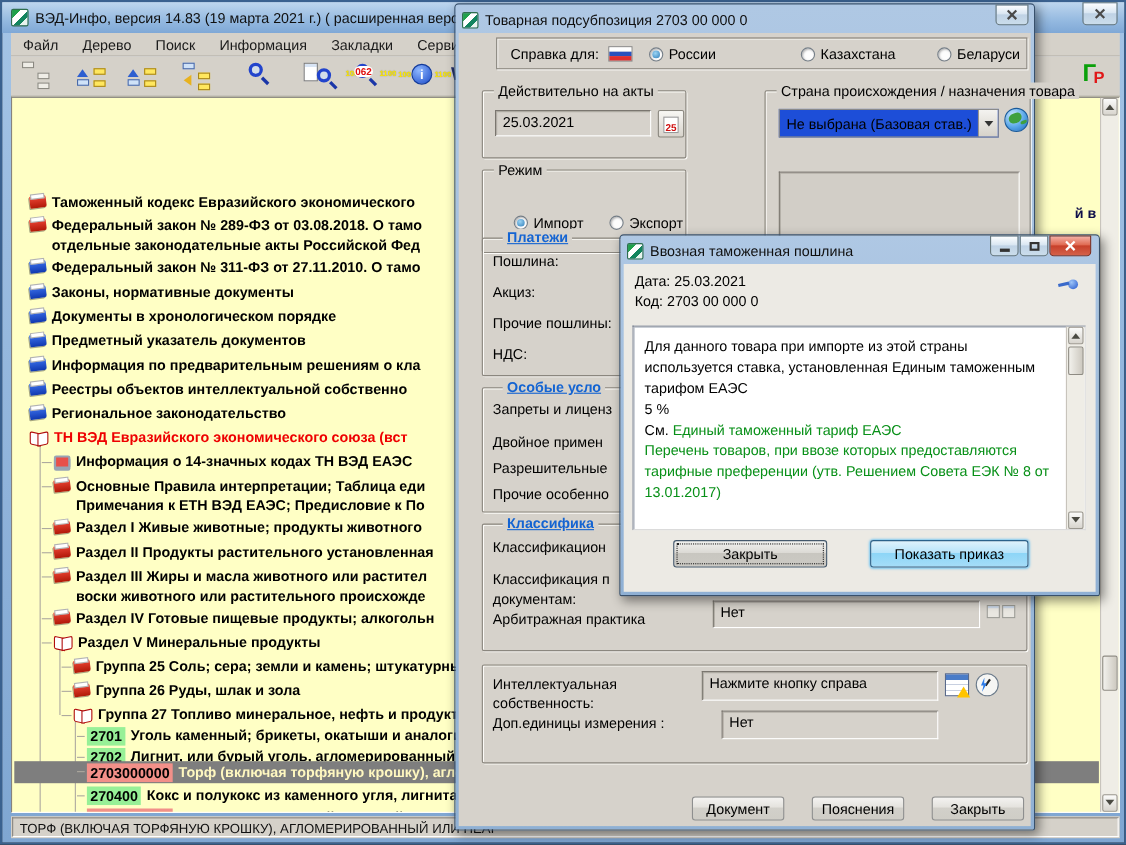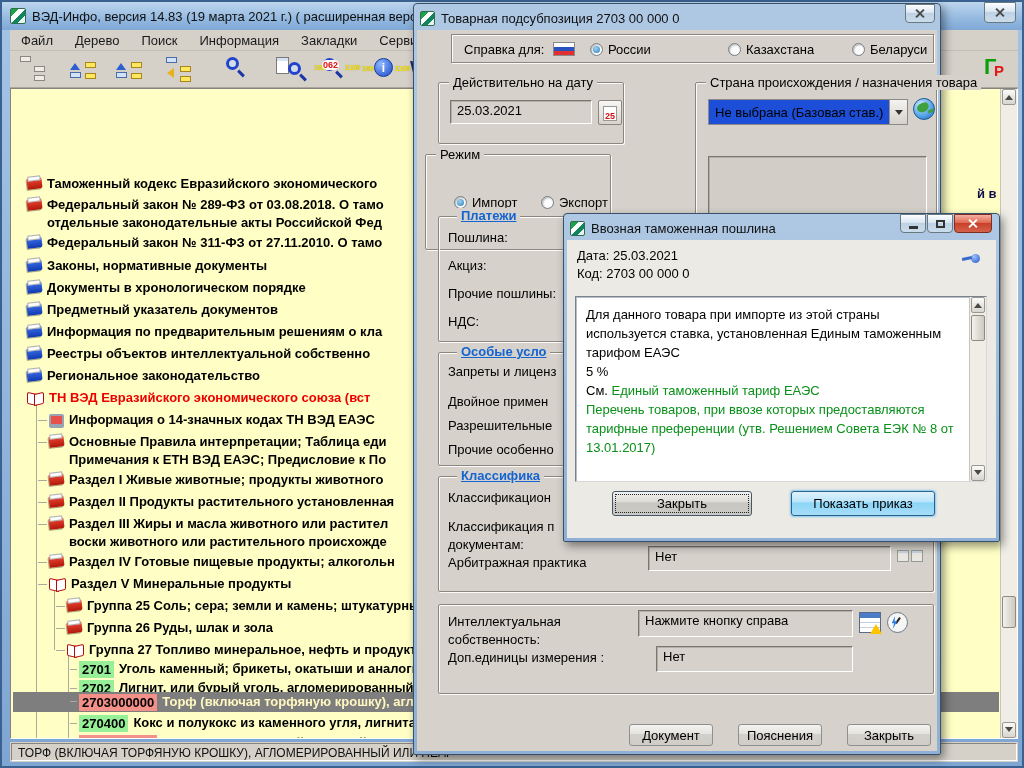--- a/index.html
+++ b/index.html
@@ -452,26 +452,26 @@
           <span class="radio"></span>
           <span>Казахстана</span>
         </div>
         <div class="radio-row" style="left:400px;top:7px">
           <span class="radio"></span>
           <span>Беларуси</span>
         </div>
       </div>
 
       <div class="grp" style="left:21px;top:52px;width:186px;height:62px">
-        <span class="legend">Действительно на дату</span>
+        <span class="legend">Действительно на акты</span>
         <div class="sunk" style="left:11px;top:17px;width:142px;height:24px">25.03.2021</div>
         <div class="calbtn" style="left:159px;top:17px"></div>
       </div>
 
-      <div class="grp" style="left:8px;top:124px;width:186px;height:96px">
+      <div class="grp" style="left:21px;top:124px;width:186px;height:76px">
         <span class="legend">Режим</span>
         <div class="radio-row" style="left:28px;top:40px">
           <span class="radio on"></span>
           <span>Импорт</span>
         </div>
         <div class="radio-row" style="left:115px;top:40px">
           <span class="radio"></span>
           <span>Экспорт</span>
         </div>
       </div>

